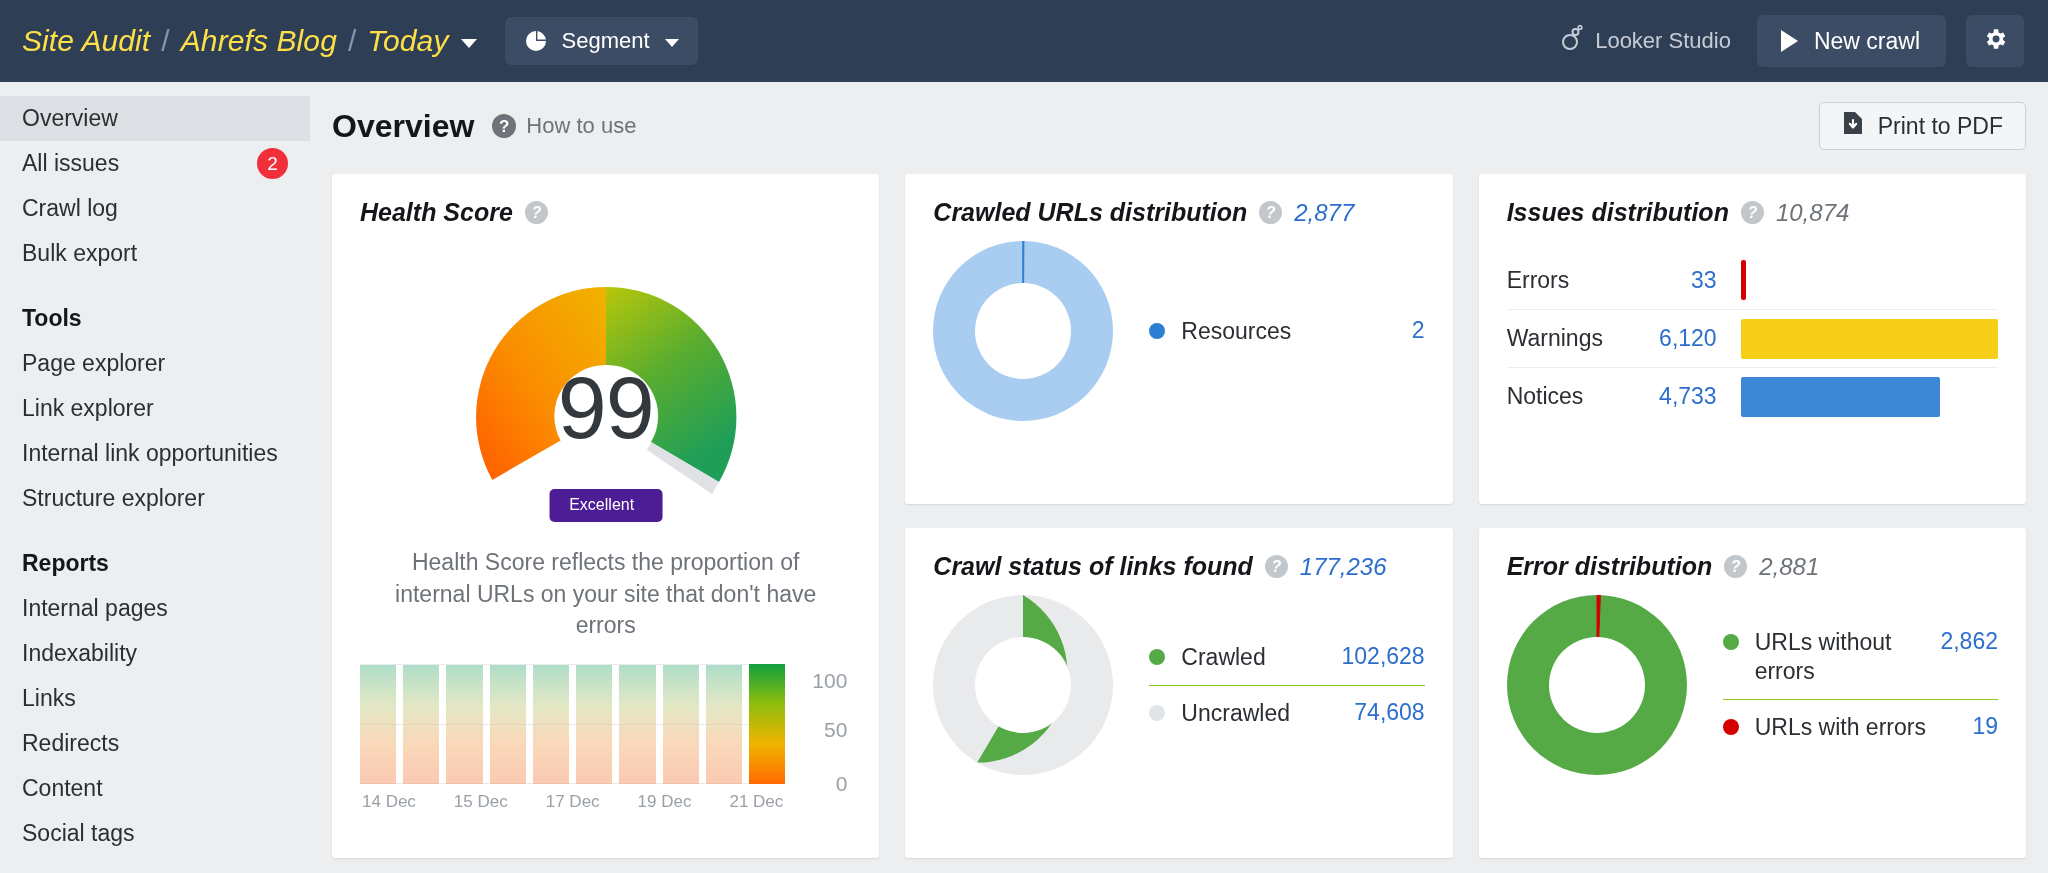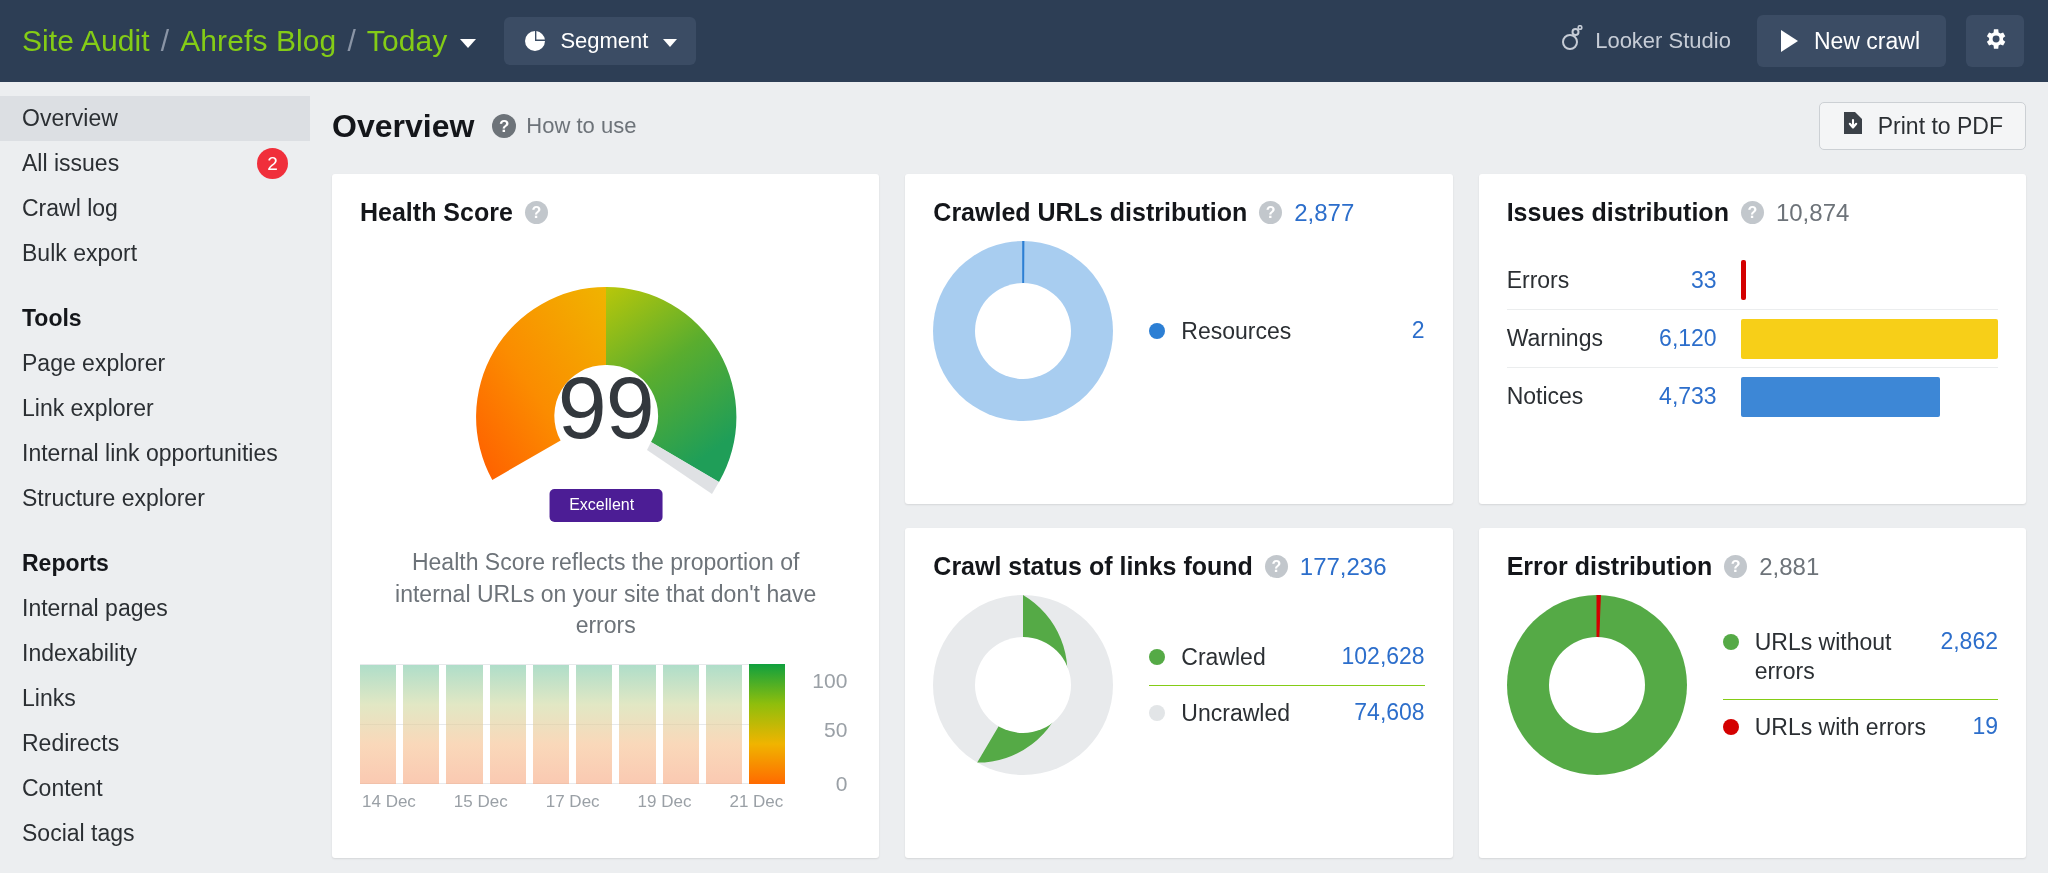--- a/index.html
+++ b/index.html
@@ -21,21 +21,21 @@
   }
   .breadcrumb {
     display: flex;
     align-items: center;
     color: #ffffff;
     font-size: 30px;
     letter-spacing: .1px;
     gap: 11px;
     white-space: nowrap;
   }
-  .bc-item { color: #84cc16; cursor: pointer; }
+  .bc-item { color: #fde047; cursor: pointer; font-style: italic; }
   .bc-sep { color: #8a95a6; font-weight: 300; }
   .bc-caret {
     width: 0; height: 0;
     border-left: 8px solid transparent;
     border-right: 8px solid transparent;
     border-top: 9px solid #ffffff;
     margin-left: 2px;
     margin-top: 4px;
   }
   .segment-btn {
@@ -175,20 +175,21 @@
     background: #ffffff;
     border-radius: 3px;
     box-shadow: 0 1px 2px rgba(0,0,0,0.10);
     padding: 24px 28px;
     overflow: hidden;
   }
   .card.tall { grid-row: 1 / span 2; display: flex; flex-direction: column; }
   .card-head {
     display: flex; align-items: center; gap: 12px;
     margin-bottom: 6px;
+    font-style: italic;
   }
   .card-title { font-size: 25px; font-weight: bold; color: #14161a; }
   .card-total { font-size: 24px; color: #2c6ecb; }
   .card-total.grey { color: #6d7379; }
 
   
   .donut-row { display: flex; align-items: center; margin-top: 14px; }
   .donut { position: relative; flex: 0 0 auto; }
   .legend { flex: 1; margin-left: 36px; }
   .legend-row {

